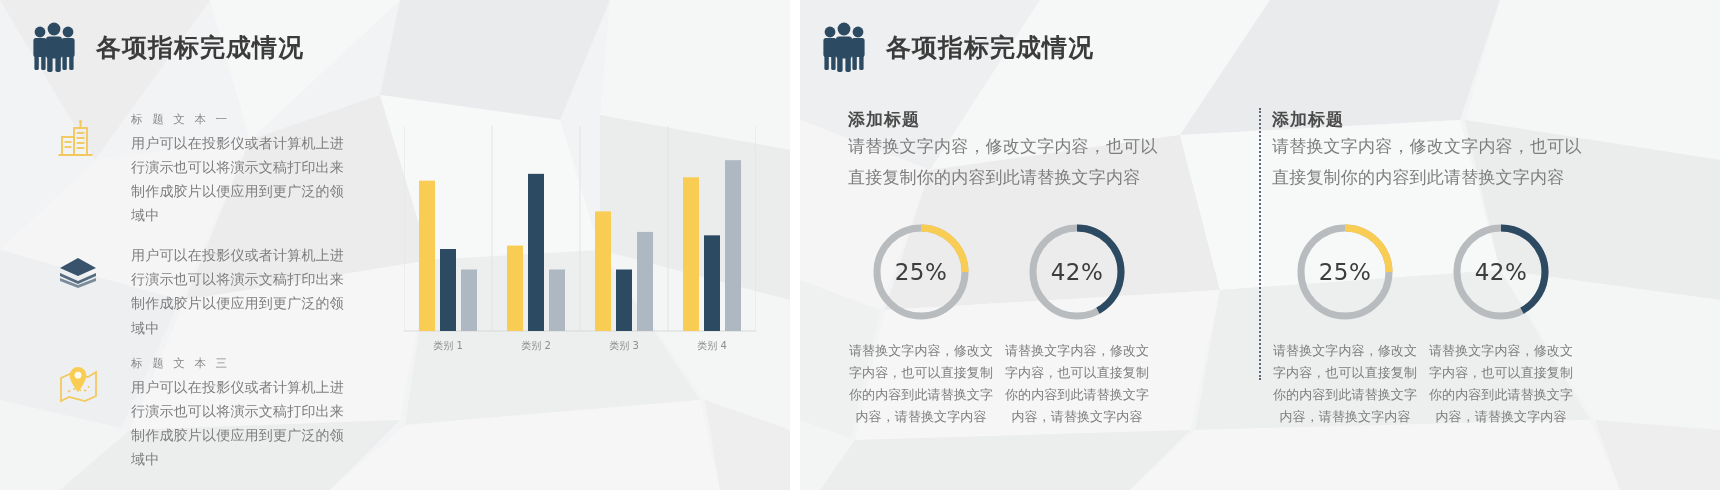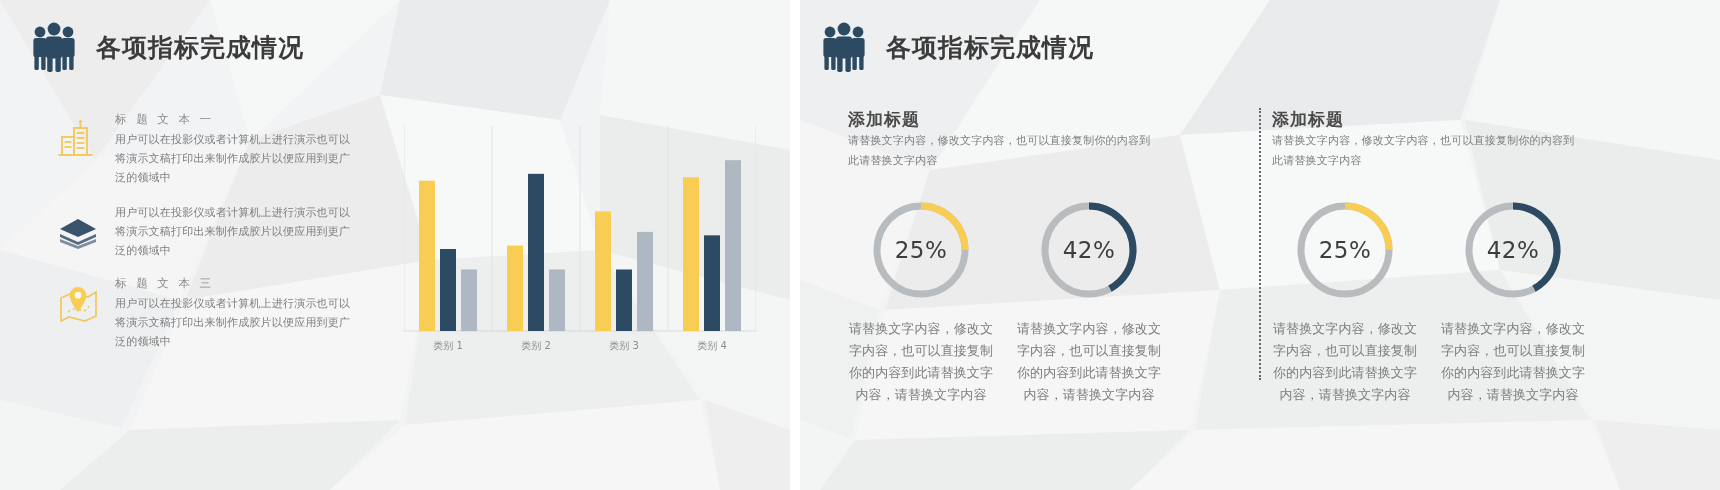--- a/index.html
+++ b/index.html
@@ -26,51 +26,51 @@
   .people-icon{width:52px;height:50px;flex:0 0 auto;}
   .slide-title{
     font-size:25px;font-weight:bold;color:#3b3b3b;
     letter-spacing:1px;white-space:nowrap;
   }
 
   
   .features{position:absolute;left:55px;top:112px;width:300px;}
   .feature{position:relative;display:flex;gap:14px;margin-bottom:16px;}
   .feat-icon{width:46px;height:46px;flex:0 0 auto;margin-top:6px;}
-  .feat-text{flex:1;}
+  .feat-text{flex:1;margin-left:16px;}
   .feat-title{
     font-size:11.5px;color:#8a8a8a;letter-spacing:3px;
     margin-bottom:4px;white-space:nowrap;
   }
   .feat-body{
-    font-size:11px;color:#7d7d7d;line-height:1.72;
+    font-size:14px;color:#7d7d7d;line-height:1.72;
     letter-spacing:0.2px;
   }
 
   
   .chart{position:absolute;left:404px;top:118px;width:352px;height:245px;}
   .chart svg{display:block;}
 
   
   .divider{
     position:absolute;left:50%;top:108px;width:0;height:272px;
     border-left:2px dotted #5d6874;transform:translateX(-1px);
   }
   .col{position:absolute;top:108px;width:400px;}
   .col.a{left:48px;}
   .col.b{left:472px;}
   .col-title{
     font-size:17px;font-weight:bold;color:#4a4a4a;
     letter-spacing:1px;
   }
   .col-body{
-    font-size:11px;color:#7d7d7d;line-height:1.85;letter-spacing:0.2px;
+    font-size:17px;color:#7d7d7d;line-height:1.85;letter-spacing:0.2px;
     width:312px;
   }
-  .donuts{display:flex;gap:22px;margin-top:26px;align-items:center;}
+  .donuts{display:flex;gap:10px;margin-top:26px;align-items:center;}
   .donut-cell{width:146px;}
   .donut-wrap{position:relative;width:104px;height:104px;margin:0 auto;}
   .donut-wrap svg{display:block;transform:rotate(-90deg);}
   .donut-label{
     position:absolute;inset:0;display:flex;align-items:center;
     justify-content:center;font-size:23px;color:#3d3d3d;letter-spacing:0.5px;
   }
   .donut-cap{
     margin-top:16px;font-size:13px;color:#7d7d7d;line-height:1.7;
     text-align:center;letter-spacing:0.1px;

